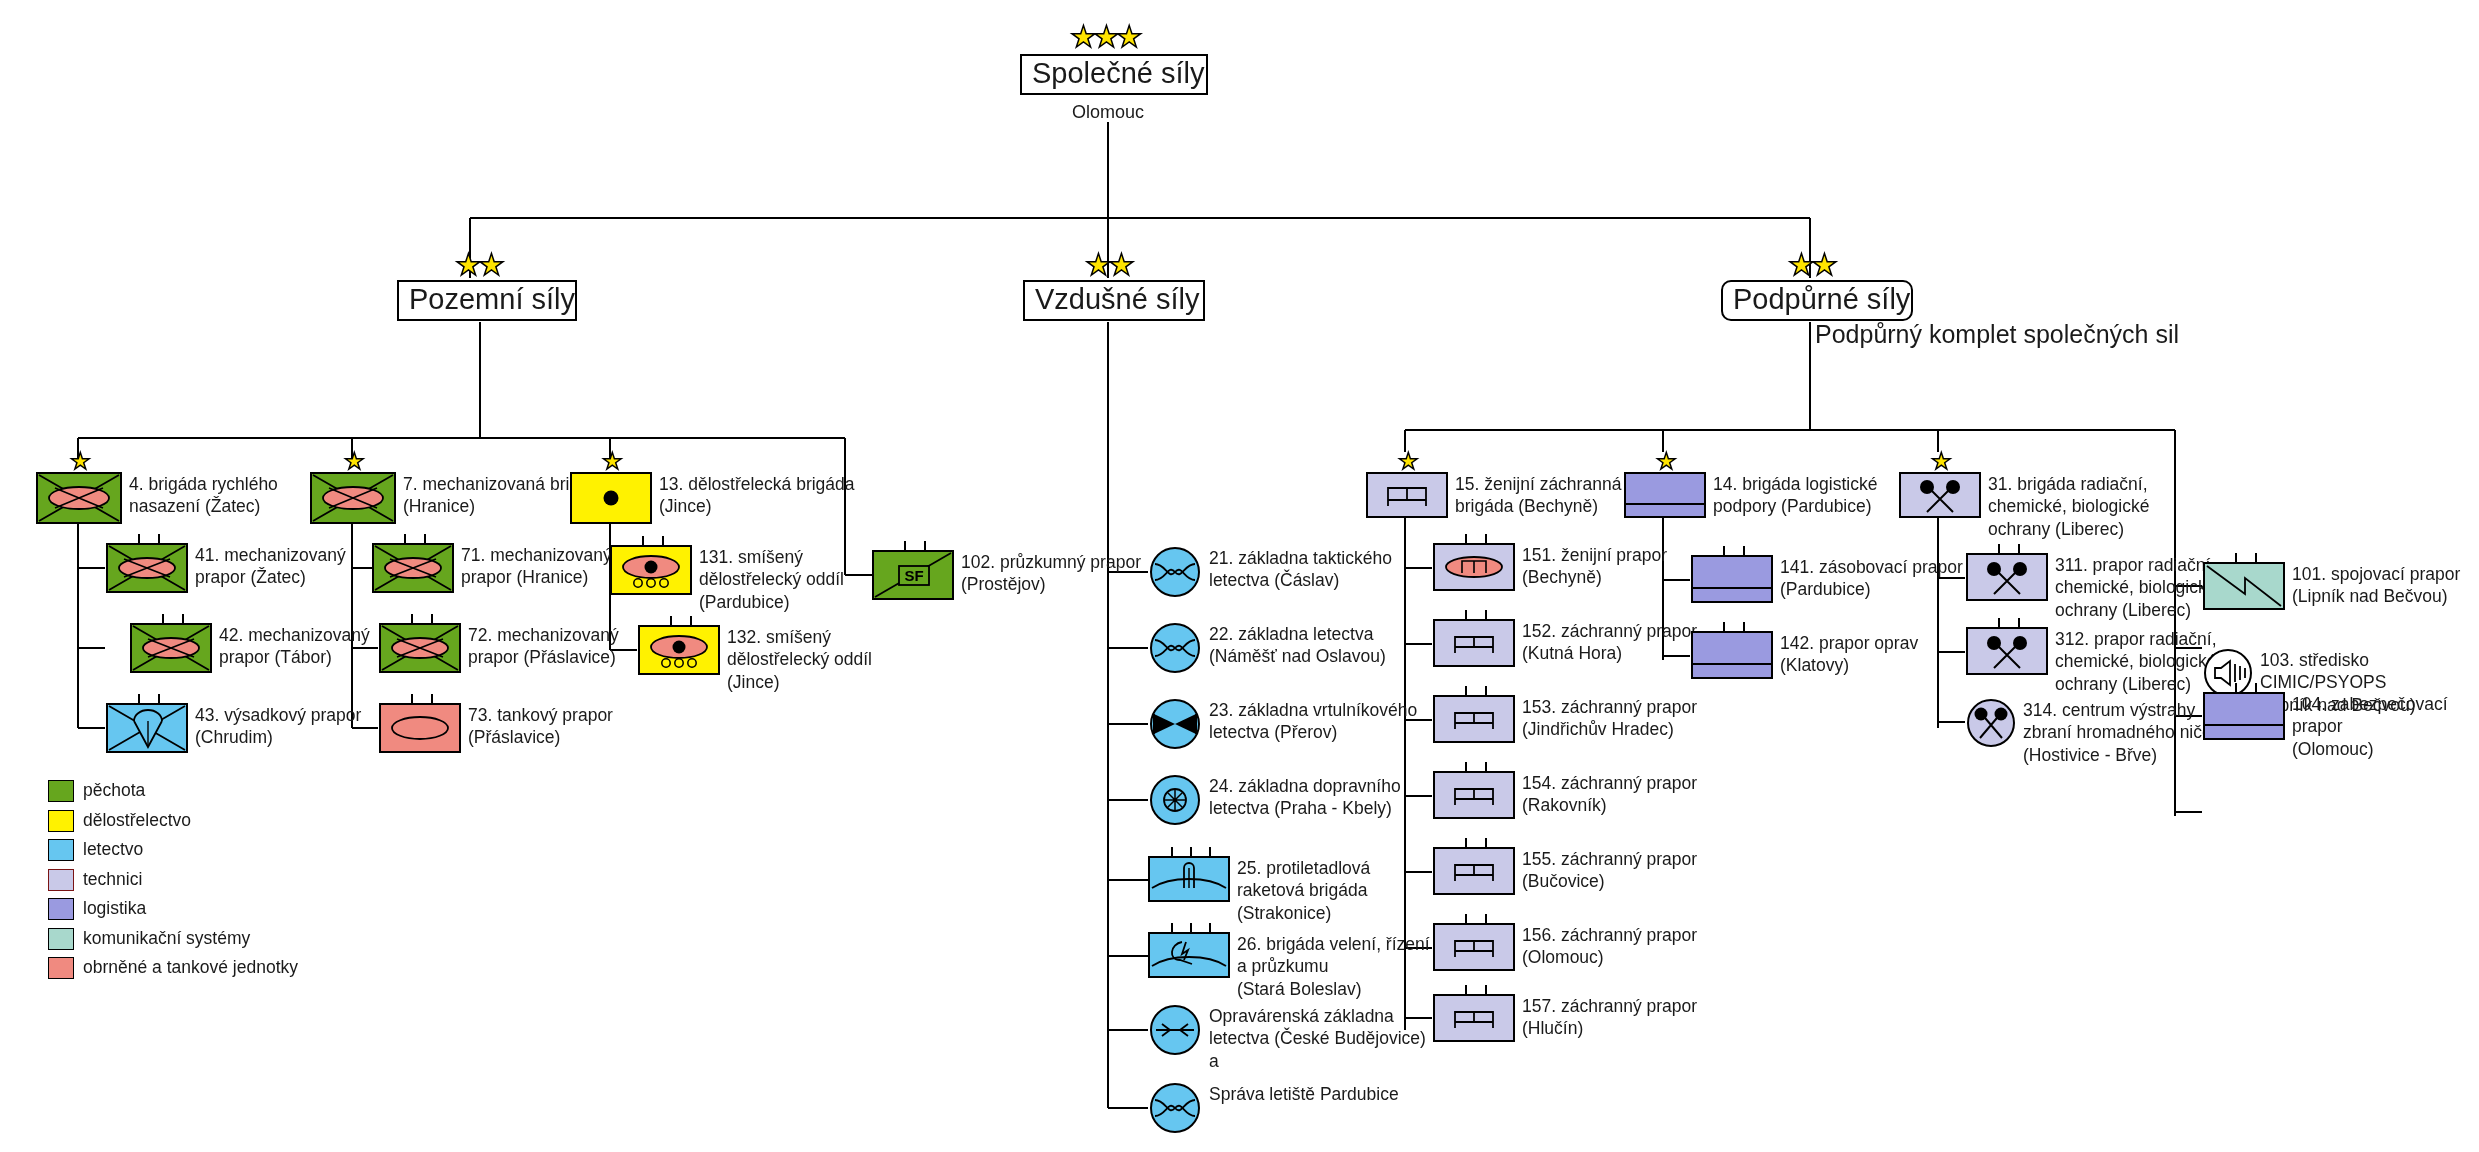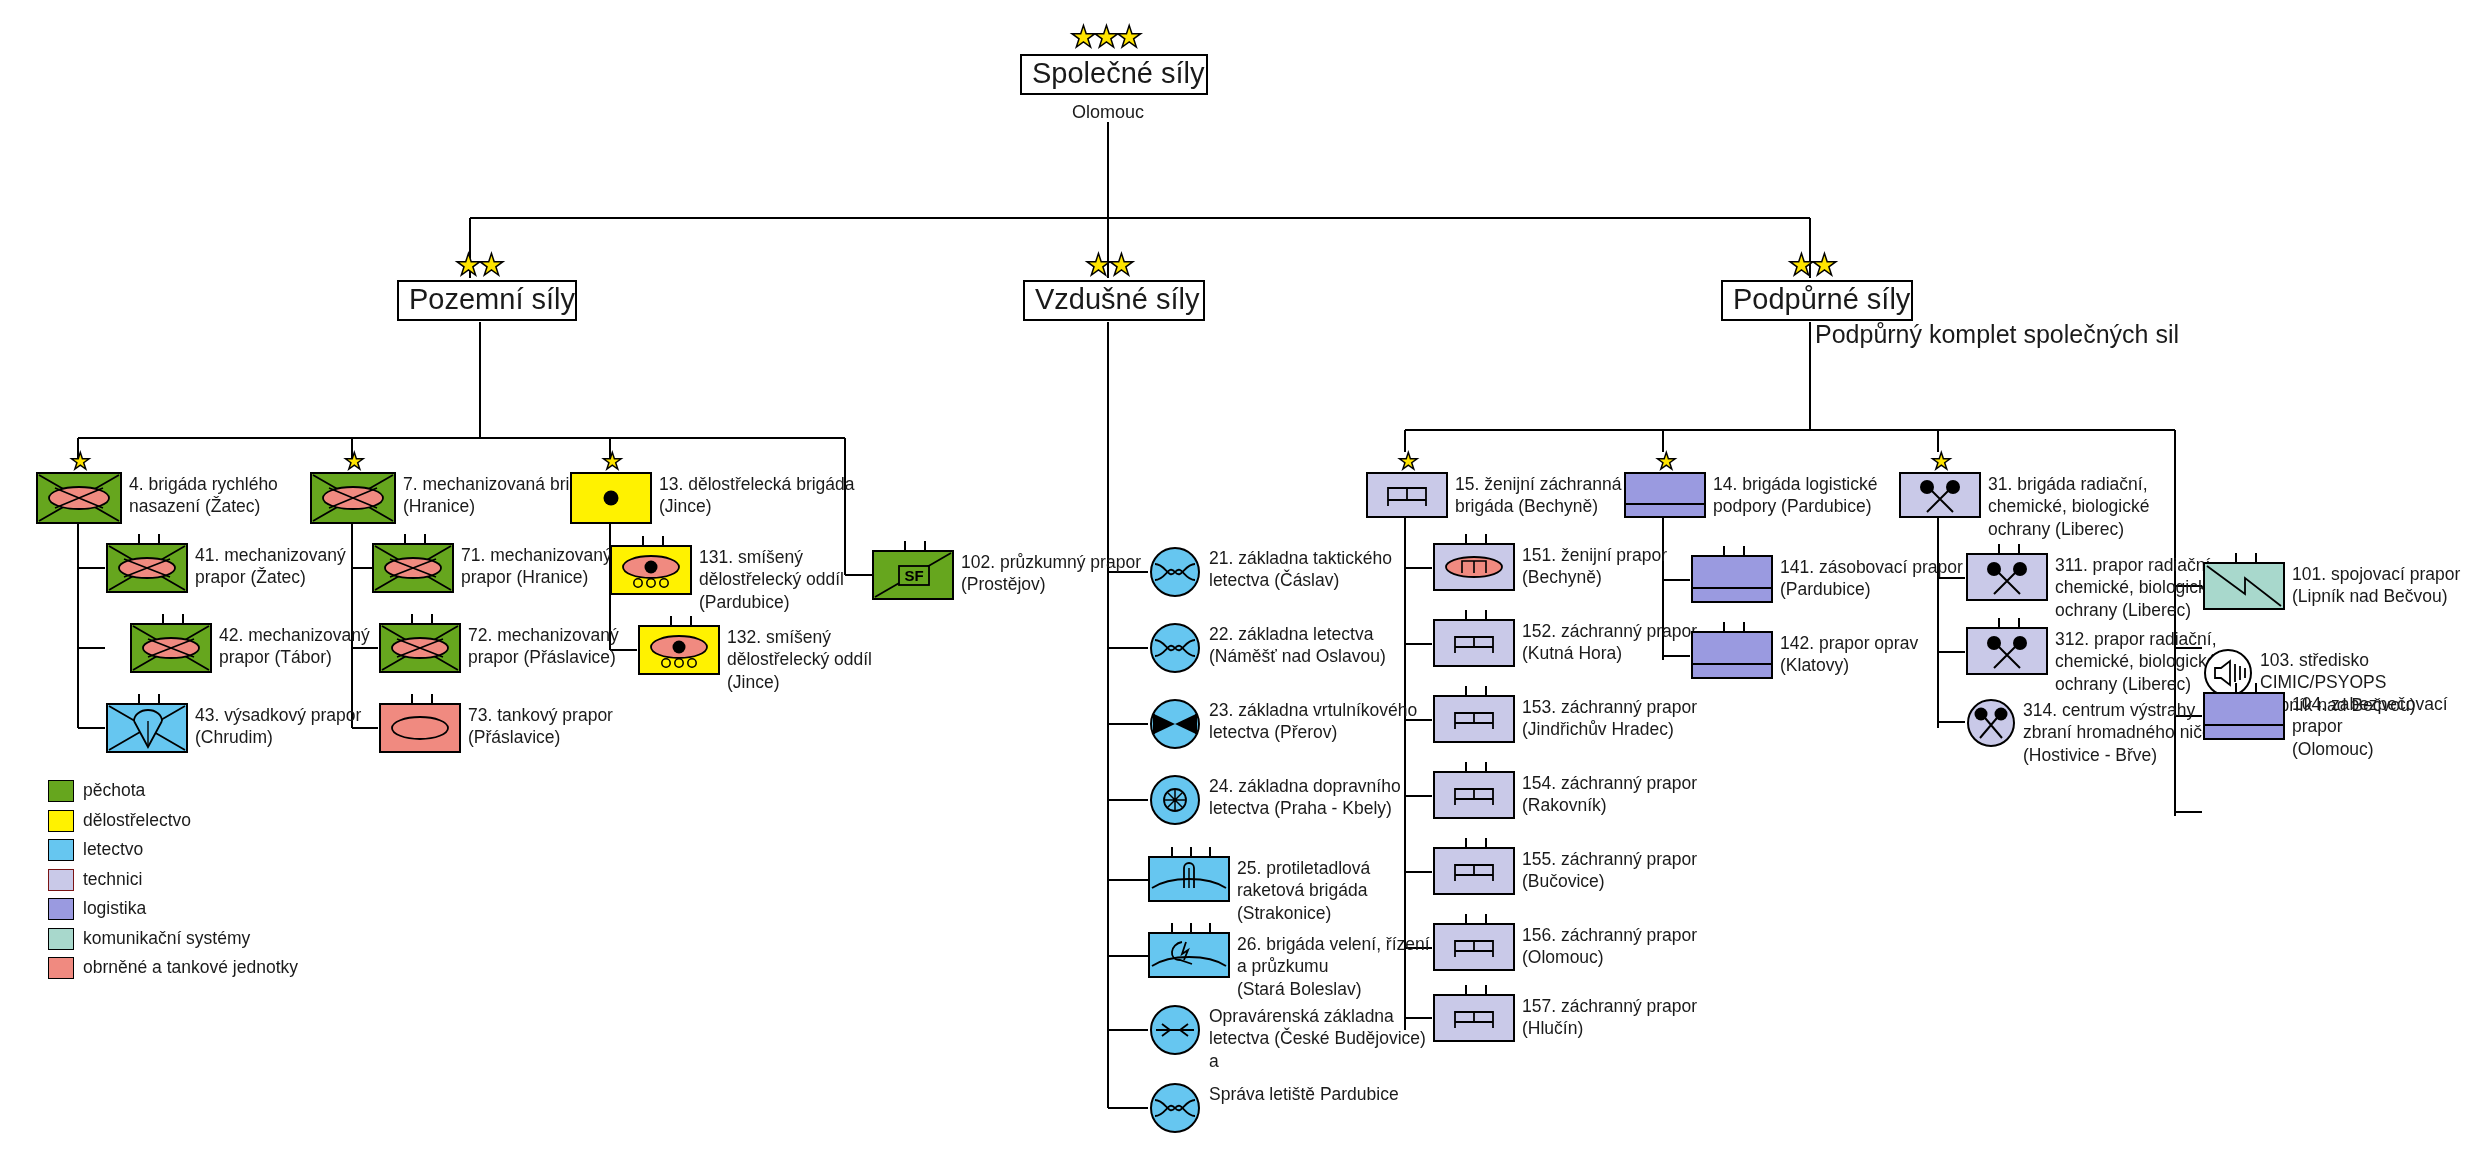--- a/index.html
+++ b/index.html
@@ -133,21 +133,21 @@
   <div class="stars" style="left:1085px;top:250px;">
     <span>★★</span>
   </div>
   <div class="cmdbox" style="left:1023px;top:280px;width:158px;text-align:right;">
     <span>Vzdušné síly</span>
   </div>
 
   <div class="stars" style="left:1788px;top:250px;">
     <span>★★</span>
   </div>
-  <div class="cmdbox" style="left:1721px;top:280px;width:168px;text-align:center;">
+  <div class="cmdbox" style="left:1721px;top:280px;width:168px;text-align:center;border-radius:10px;">
     <span>Podpůrné síly</span>
   </div>
   <div class="wide-label" style="left:1815px;top:320px;">Podpůrný komplet společných sil</div>
 
   <div class="ministar" style="left:70px;top:450px;">★</div>
   <div class="unit" style="left:36px;top:472px;">
     <div class="sym">
       <div class="frm" style="width:86px;height:52px;background:#66A61E;">
         <svg width="82" height="48" viewBox="0 0 82 48" style="display:block;">
           <path d="M1 1 L81 47 M81 1 L1 47" stroke="#000" stroke-width="1.8" fill="none"></path>

